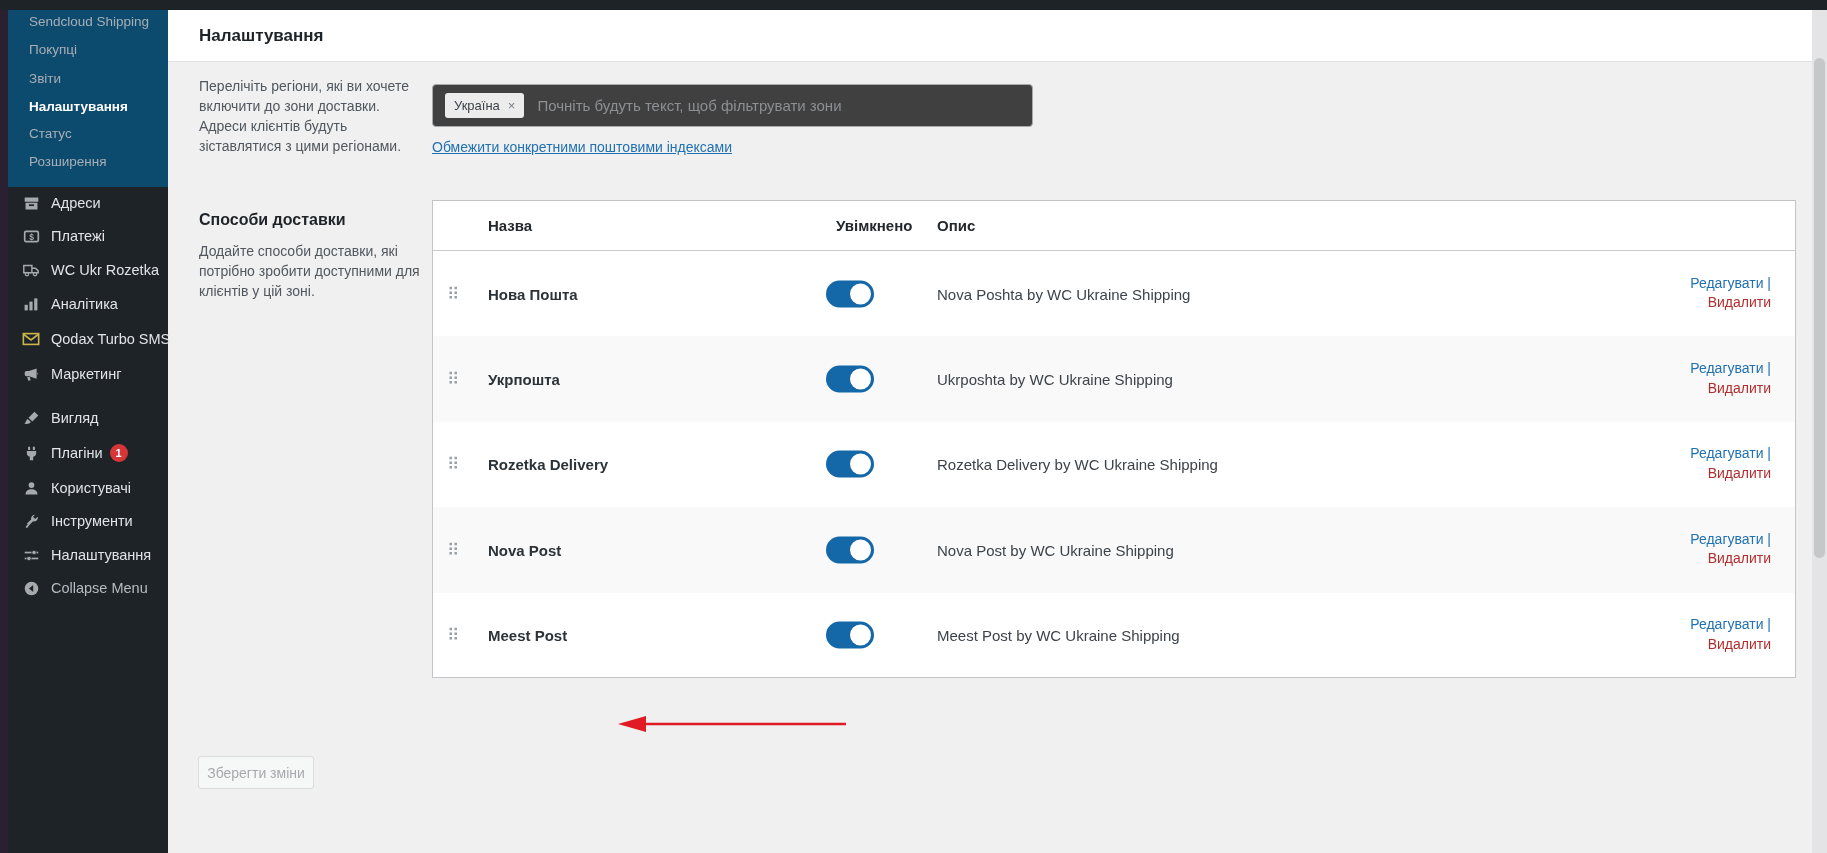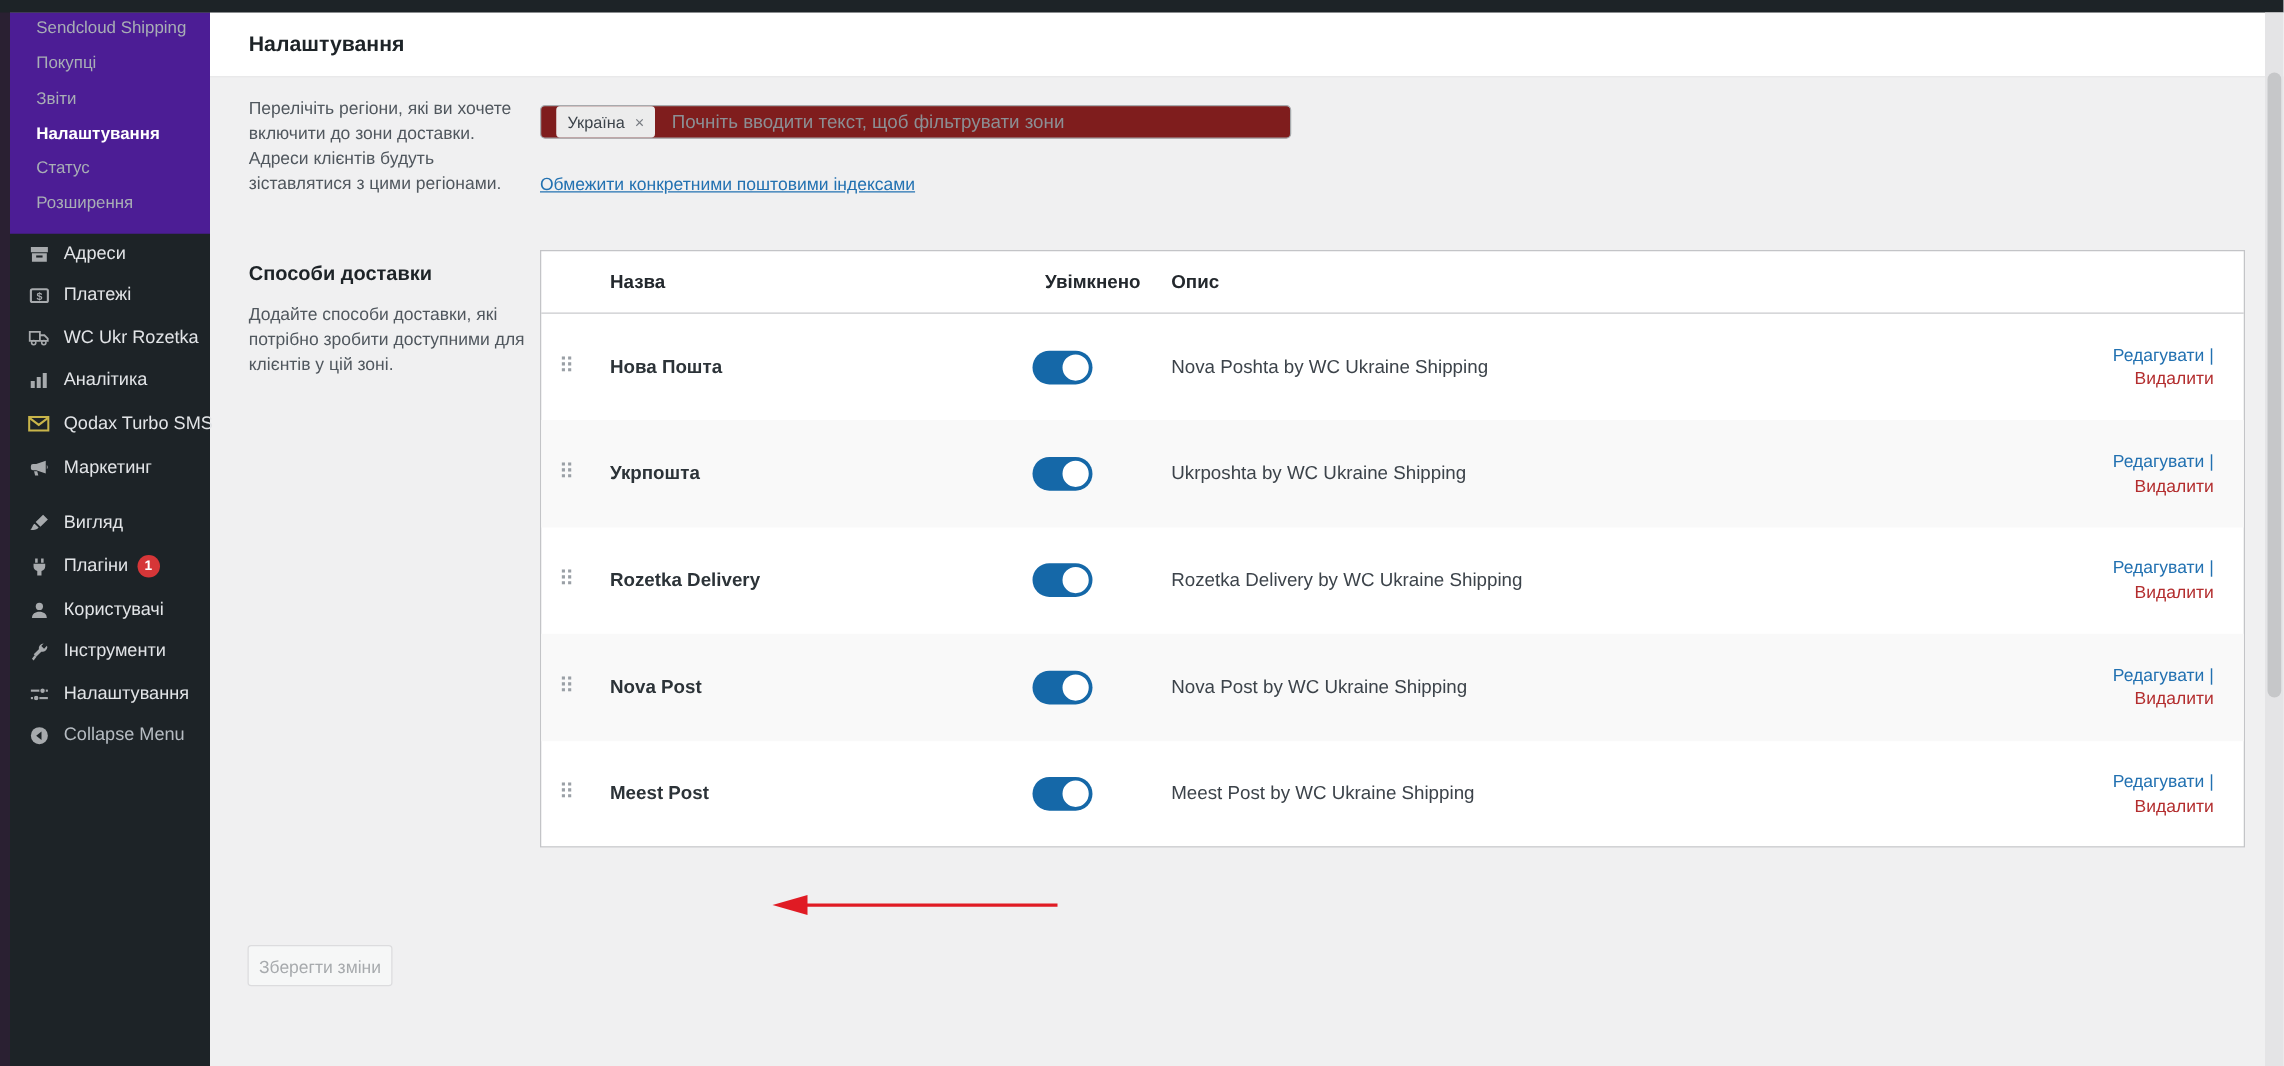--- a/index.html
+++ b/index.html
@@ -5,21 +5,21 @@
   html,body{margin:0;padding:0;background:#e7e7e9;}
   *{box-sizing:border-box;font-family:"Liberation Sans",sans-serif;}
   #canvas{position:relative;width:1827px;height:853px;background:#f0f0f1;overflow:hidden;}
 
   
   #admin-bar{position:absolute;left:0;top:0;width:1827px;height:10px;background:#1d2327;z-index:9;}
   #left-strip{position:absolute;left:0;top:0;width:8px;height:853px;background:#2a2032;z-index:8;}
 
   
   #sidebar{position:absolute;left:8px;top:10px;width:160px;height:843px;background:#1d2327;z-index:7;}
-  #submenu-block{position:absolute;left:0;top:0;width:160px;height:177px;background:#4c1d95;}
+  #submenu-block{position:absolute;left:0;top:0;width:160px;height:177px;background:#0c4a6e;}
   .submenu-item{position:absolute;left:21px;width:130px;height:18px;font-size:13.5px;color:#a8aeb5;white-space:nowrap;cursor:pointer;}
   .submenu-item.active{color:#ffffff;font-weight:bold;}
   .menu-item{position:absolute;left:0;width:160px;height:22px;display:flex;align-items:center;padding-left:13px;cursor:pointer;}
   .menu-item .icon{width:20px;height:20px;display:inline-flex;align-items:center;justify-content:center;flex:0 0 20px;}
   .menu-item .label{margin-left:10px;font-size:14.5px;color:#e2e4e7;white-space:nowrap;}
   .badge{display:inline-block;margin-left:7px;min-width:18px;height:18px;border-radius:9px;background:#d63638;color:#fff;
          font-size:11px;line-height:18px;text-align:center;font-weight:bold;padding:0 2px;}
   .icon svg{display:block;}
 
   
@@ -28,21 +28,21 @@
   #page-title{position:absolute;left:31px;top:0;line-height:52px;font-size:17px;font-weight:bold;color:#1d2327;}
 
   #clipped-heading{position:absolute;left:31px;top:38px;height:28px;z-index:1;font-size:16px;font-weight:bold;color:#23282d;}
 
   .side-desc{position:absolute;font-size:14px;line-height:1.44;color:#50575e;}
   #regions-desc{left:31px;top:66px;width:214px;}
   #ship-heading{position:absolute;left:31px;top:201px;font-size:16px;font-weight:bold;color:#1d2327;}
   #ship-desc{left:31px;top:231px;width:222px;}
 
   
-  #zone-input{position:absolute;left:264px;top:74px;width:601px;height:27px;background:#7f1d1d;border:1px solid #a7aaad;border-radius:4px;
+  #zone-input{position:absolute;left:264px;top:74px;width:601px;height:43px;background:#404040;border:1px solid #a7aaad;border-radius:4px;
               display:flex;align-items:center;padding:0 12px;cursor:text;}
   #zone-tag{display:inline-flex;align-items:center;background:#ececec;border-radius:3px;padding:5px 9px;font-size:13px;color:#3c434a;}
   #zone-tag .x{margin-left:8px;color:#787c82;font-size:13px;cursor:pointer;}
   #zone-placeholder{margin-left:13px;font-size:15px;color:#8c8f94;white-space:nowrap;}
   #postcode-link{position:absolute;left:264px;top:129px;font-size:14px;color:#2271b1;text-decoration:underline;cursor:pointer;}
 
   
   #methods-table{position:absolute;left:264px;top:190px;width:1364px;height:478px;background:#fff;border:1px solid #c3c4c7;}
   #thead{position:relative;height:50px;border-bottom:1px solid #c9cacd;}
   .th{position:absolute;top:0;line-height:50px;font-size:15px;font-weight:bold;color:#23282d;}
@@ -220,21 +220,21 @@
       <div id="page-title">Налаштування</div>
     </div>
 
     <div id="regions-desc" class="side-desc">Перелічіть регіони, які ви хочете включити до зони доставки. Адреси клієнтів будуть зіставлятися з цими регіонами.</div>
 
     <div id="zone-input">
       <span id="zone-tag">
         <span>Україна</span>
         <span class="x">×</span>
       </span>
-      <span id="zone-placeholder">Почніть вводити текст, щоб фільтрувати зони</span>
+      <span id="zone-placeholder">Почніть будуть текст, щоб фільтрувати зони</span>
     </div>
 
     <a id="postcode-link">Обмежити конкретними поштовими індексами</a>
 
     <div id="ship-heading">Способи доставки</div>
     <div id="ship-desc" class="side-desc">Додайте способи доставки, які потрібно зробити доступними для клієнтів у цій зоні.</div>
 
     <div id="methods-table">
       <div id="thead">
         <span class="th" id="th-name">Назва</span>

